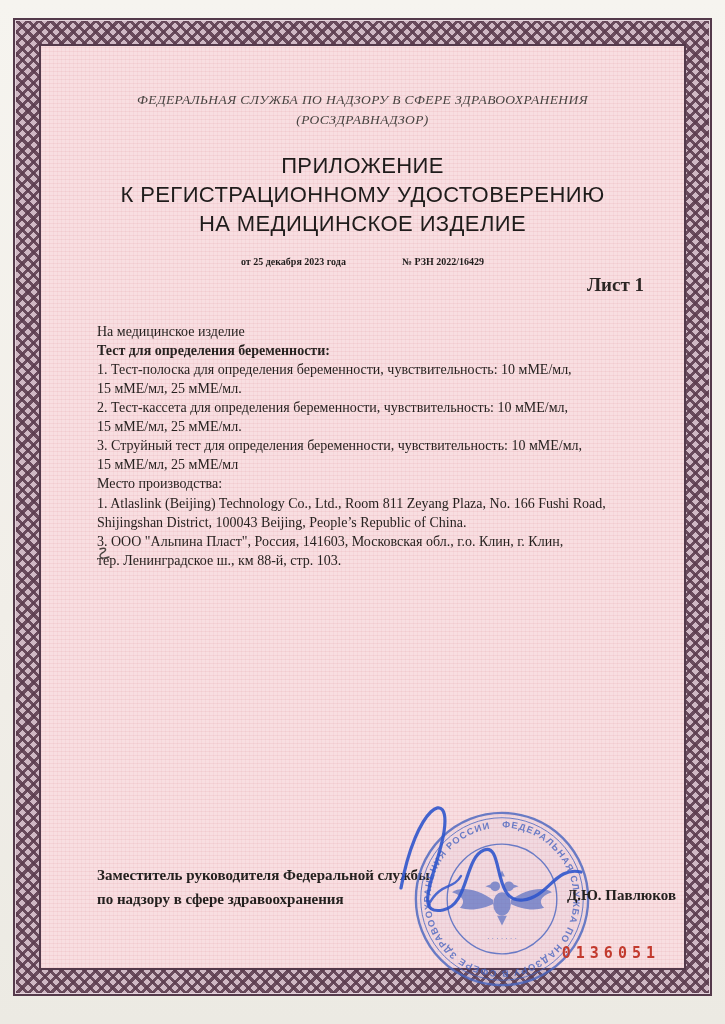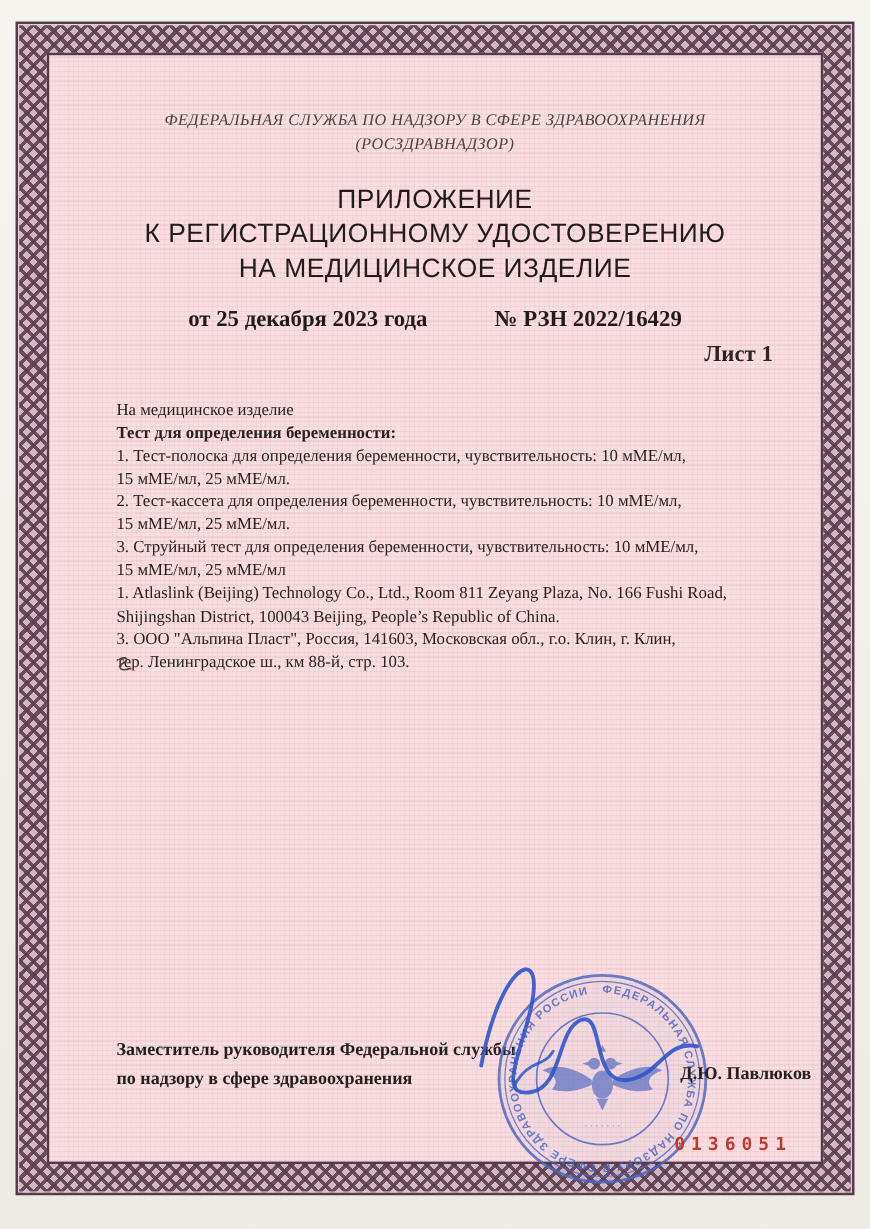--- a/index.html
+++ b/index.html
@@ -32,21 +32,21 @@
     margin-top:44px;text-align:center;
     font-size:13.5px;letter-spacing:.4px;color:#474340;line-height:1.45;font-style:italic;
   }
   .doc-title{
     margin-top:22px;text-align:center;
     font-family:"Liberation Sans", sans-serif;font-weight:normal;
     font-size:22px;letter-spacing:.4px;color:#1f1c1b;line-height:1.32;
   }
   .meta-row{
     margin-top:18px;display:flex;justify-content:center;gap:56px;
-    font-weight:bold;font-size:19px;color:#1f1c1b;
+    font-weight:bold;font-size:10px;color:#1f1c1b;
   }
   .sheet-line{
     margin-top:7px;margin-right:40px;text-align:right;
     font-weight:bold;font-size:19px;color:#2b2624;
   }
   .body-text{
     margin:26px 8px 0 56px;max-width:585px;
     font-size:14px;line-height:1.36;color:#272220;
   }
   .body-text p{margin:0;white-space:pre-line;}
@@ -102,20 +102,21 @@
 
       <div class="body-text">
         <p>На медицинское изделие</p>
         <p class="bold">Тест для определения беременности:</p>
         <p>1. Тест-полоска для определения беременности, чувствительность: 10 мМЕ/мл,
 15 мМЕ/мл, 25 мМЕ/мл.</p>
         <p>2. Тест-кассета для определения беременности, чувствительность: 10 мМЕ/мл,
 15 мМЕ/мл, 25 мМЕ/мл.</p>
         <p>3. Струйный тест для определения беременности, чувствительность: 10 мМЕ/мл,
 15 мМЕ/мл, 25 мМЕ/мл</p>
+        <p>Место производства:</p>
         <p>1. Atlaslink (Beijing) Technology Co., Ltd., Room 811 Zeyang Plaza, No. 166 Fushi Road,
 Shijingshan District, 100043 Beijing, People’s Republic of China.</p>
         <p>3. ООО "Альпина Пласт", Россия, 141603, Московская обл., г.о. Клин, г. Клин,
 тер. Ленинградское ш., км 88-й, стр. 103.</p>
       </div>
 
       <svg class="z-mark" viewBox="0 0 16 16">
         <path d="M3 3 C9 1 11 4 5 7 C1 10 3 14 12 11" fill="none" stroke="#4a4440" stroke-width="1.4" stroke-linecap="round"></path>
       </svg>
 

